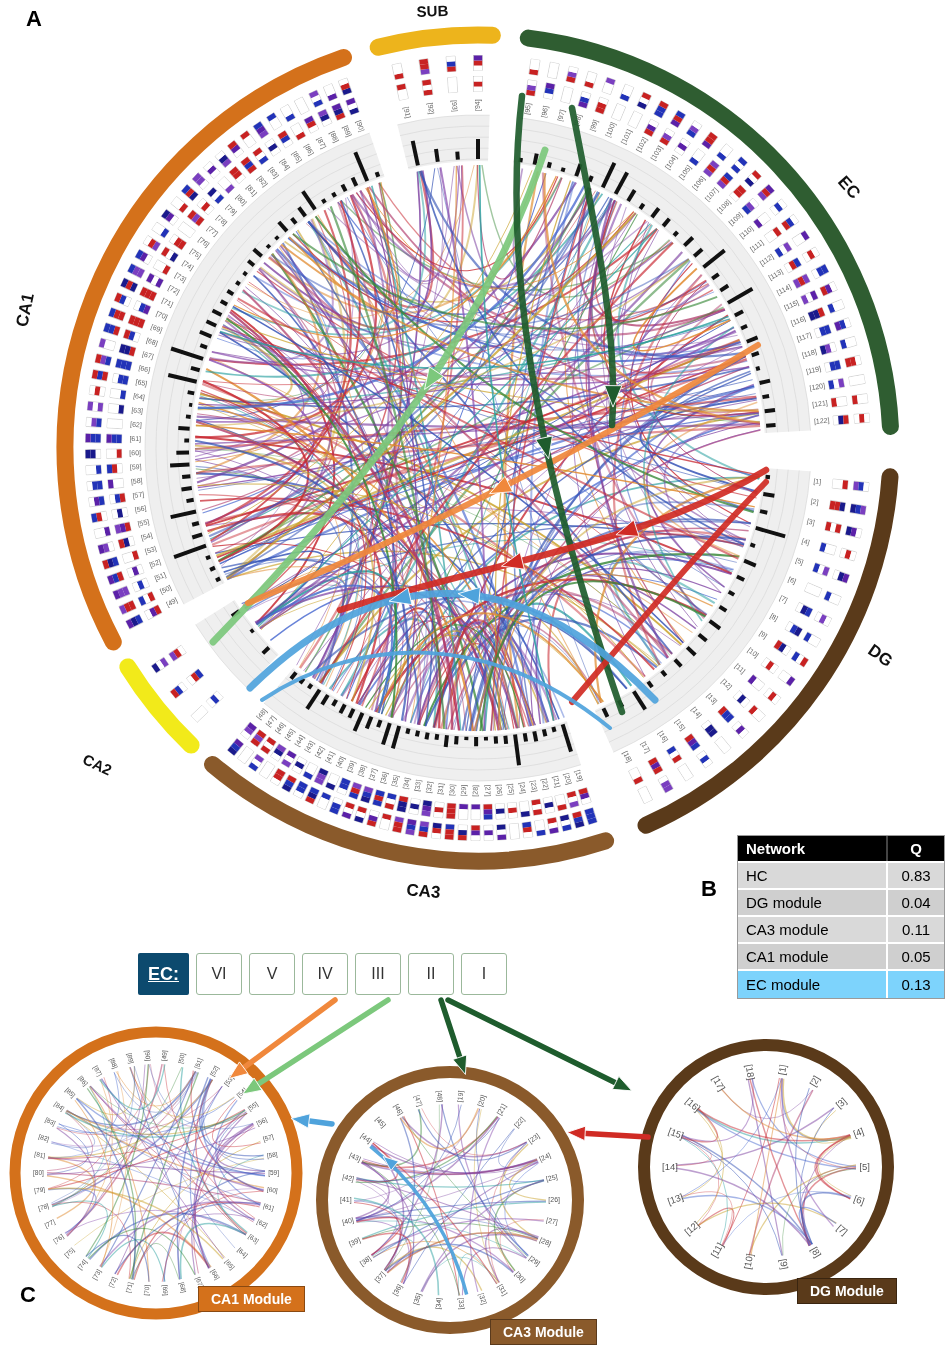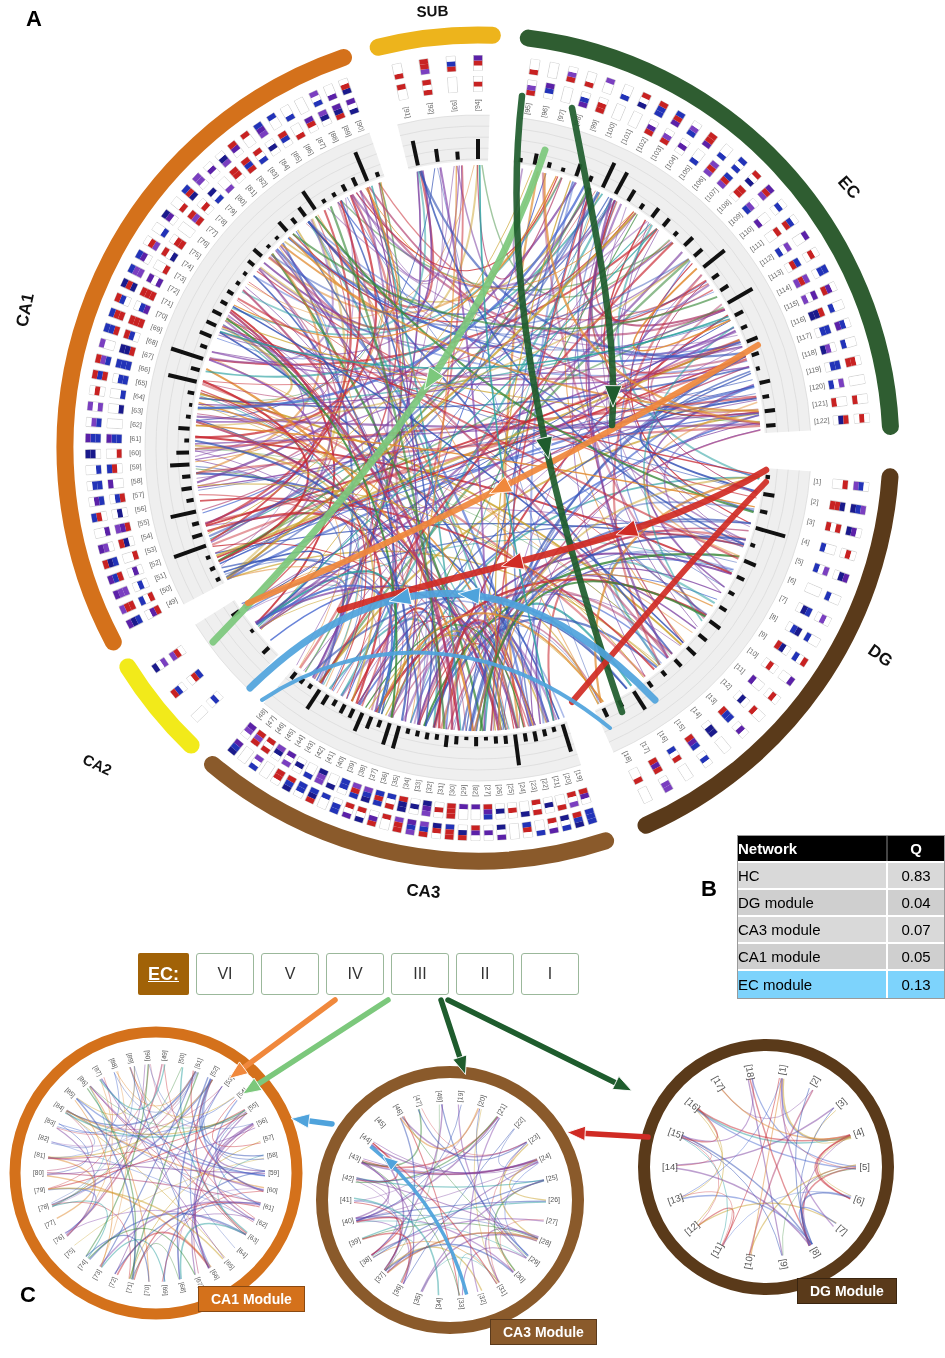--- a/index.html
+++ b/index.html
@@ -10,26 +10,26 @@
   .panel-label{position:absolute;font-weight:bold;font-size:22px;color:#000;z-index:7}
   #lblA{left:26px;top:6px}
   #lblB{left:701px;top:876px}
   #lblC{left:20px;top:1282px}
   #main-circos{position:absolute;left:0;top:0}
   #arrows{position:absolute;left:0;top:0;pointer-events:none;z-index:6}
   #q-table{position:absolute;left:737px;top:835px;width:208px;font-size:15px;z-index:5;border:1px solid #9a9a9a}
   .t-row{display:flex;align-items:center;height:27px;border-bottom:2px solid #fff}
   .t-row:last-child{border-bottom:none}
   .t-head{background:#000;color:#fff;font-weight:bold}
-  .t-name{flex:1;}
+  .t-name{flex:1;padding-left:8px}
   .t-q{width:58px;text-align:center;border-left:2px solid #fff;height:100%;display:flex;align-items:center;justify-content:center}
   .t-head .t-q{border-left:2px solid #444}
   #ec-legend{position:absolute;left:138px;top:953px;display:flex;gap:7px;align-items:stretch;z-index:5}
   .ec-tag{color:#fff;font-weight:bold;font-size:18px;padding:0 10px;display:flex;align-items:center;border-radius:2px}
-  .ec-box{width:58px;height:42px;border:1.5px solid #9BB89B;border-radius:3px;display:flex;align-items:center;justify-content:center;font-size:16px;color:#333;background:#fff}
+  .ec-box{width:46px;height:42px;border:1.5px solid #9BB89B;border-radius:3px;display:flex;align-items:center;justify-content:center;font-size:16px;color:#333;background:#fff}
   .mod-svg{position:absolute}
   #mod-ca1{left:6px;top:1023px}
   #mod-ca3{left:312px;top:1062px}
   #mod-dg{left:634px;top:1035px}
   .mod-label{position:absolute;color:#fff;font-weight:bold;font-size:14px;padding:4px 12px;z-index:5;border:1px solid rgba(0,0,0,.35)}
   #lab-ca1{left:198px;top:1286px}
   #lab-ca3{left:490px;top:1319px}
   #lab-dg{left:797px;top:1278px}
 </style>
 </head>
@@ -2191,35 +2191,35 @@
         <div class="t-row" style="background: rgb(217, 217, 217);">
           <span class="t-name">HC</span>
           <span class="t-q">0.83</span>
         </div>
         <div class="t-row" style="background: rgb(207, 207, 207);">
           <span class="t-name">DG module</span>
           <span class="t-q">0.04</span>
         </div>
         <div class="t-row" style="background: rgb(217, 217, 217);">
           <span class="t-name">CA3 module</span>
-          <span class="t-q">0.07</span>
+          <span class="t-q">0.11</span>
         </div>
         <div class="t-row" style="background: rgb(207, 207, 207);">
           <span class="t-name">CA1 module</span>
           <span class="t-q">0.05</span>
         </div>
         <div class="t-row" style="background: #7dd3fc;">
           <span class="t-name">EC module</span>
           <span class="t-q">0.13</span>
         </div>
       </div>
   </div>
 
   <div id="ec-legend">
-    <div class="ec-tag" id="ec-tag" style="background: #a16207; text-decoration: underline;">EC:</div>
+    <div class="ec-tag" id="ec-tag" style="background: #0c4a6e; text-decoration: underline;">EC:</div>
   <div class="ec-box">VI</div>
       <div class="ec-box">V</div>
       <div class="ec-box">IV</div>
       <div class="ec-box">III</div>
       <div class="ec-box">II</div>
       <div class="ec-box">I</div>
     </div>
 
   <svg id="mod-ca1" class="mod-svg" width="300" height="300">
       <circle cx="150" cy="150" r="141" fill="none" stroke="#D4711B" stroke-width="11"></circle>

